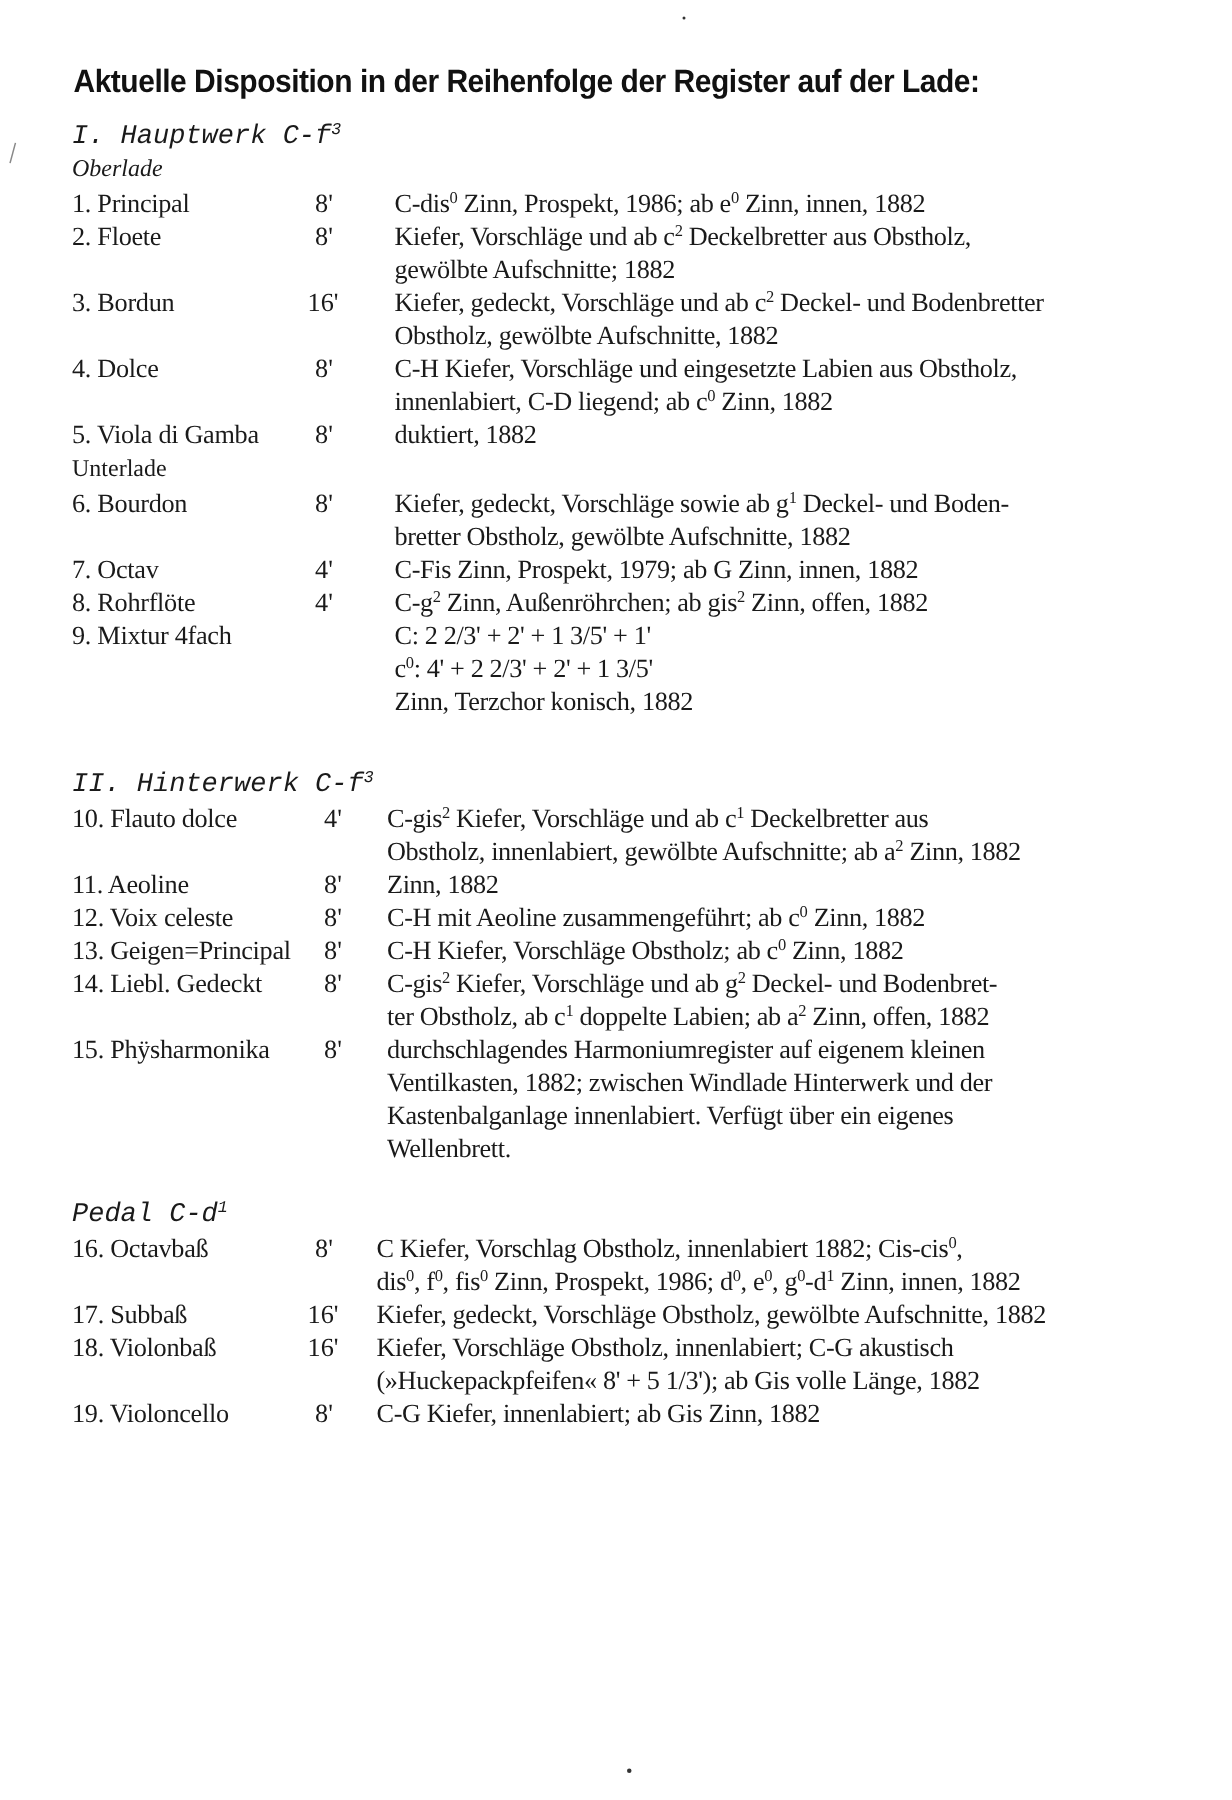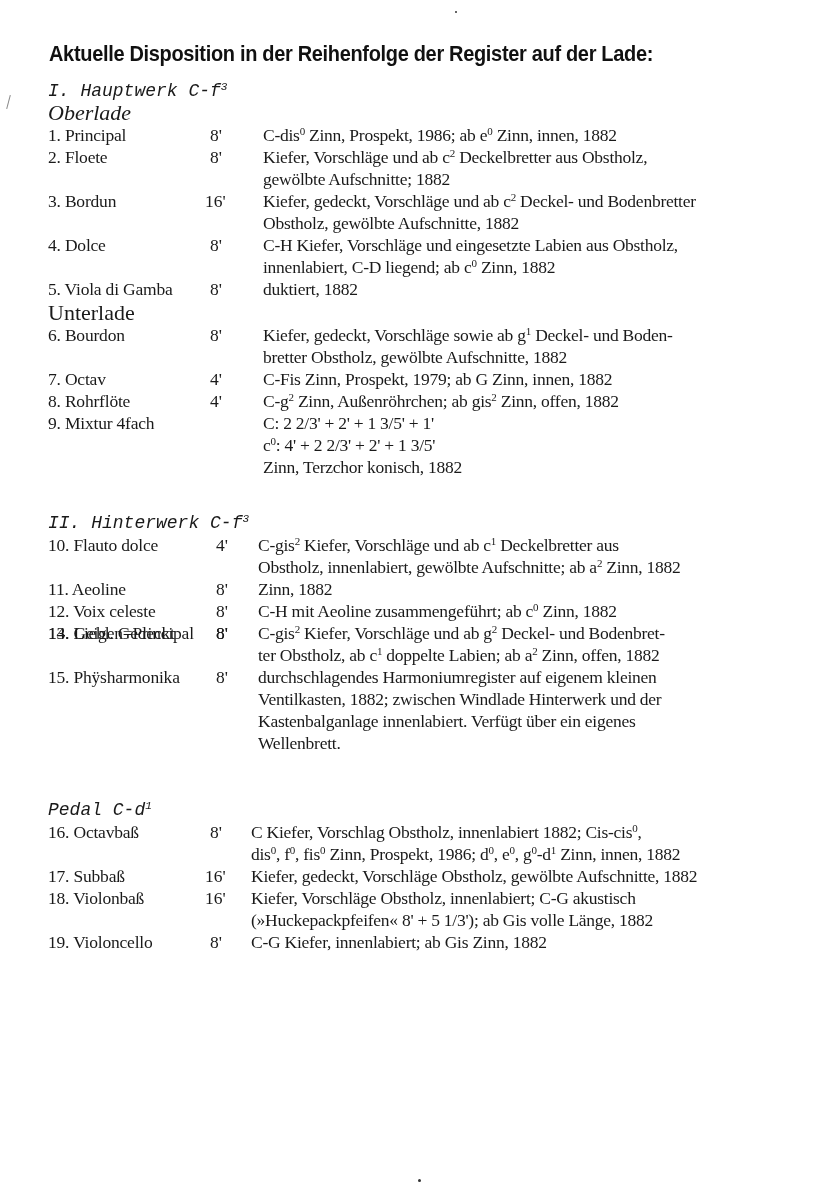--- a/index.html
+++ b/index.html
@@ -8,21 +8,21 @@
       color: #1a1a1a; font-family: "Liberation Serif", "DejaVu Serif", serif;
     }
     .title {
       position: absolute; left: 49px; top: 42px; margin: 0;
       font-family: "Liberation Sans", "DejaVu Sans", sans-serif; font-weight: bold;
       font-size: 21.5px; letter-spacing: -0.35px; color: #111;
       transform: scaleX(0.93); transform-origin: left top; white-space: nowrap;
     }
     .section { position: absolute; left: 48px; right: 20px; }
     .sec-head { font-style: italic; font-size: 18px; line-height: 22px; height: 22px; white-space: nowrap; font-family: Liberation Mono, monospace; }
-    .sub-head { font-size: 22px; line-height: 22px; height: 22px; white-space: nowrap; }
+    .sub-head { font-size: 16px; line-height: 22px; height: 22px; white-space: nowrap; }
     .sub-head.italic { font-style: italic; }
     .row { position: relative; font-size: 17.5px; line-height: 22px; }
     .row .name { position: absolute; left: 0; top: 0; white-space: nowrap; letter-spacing: -0.2px; }
     .row .foot { position: absolute; top: 0; white-space: nowrap; }
     .row .desc { margin-left: 215px; letter-spacing: -0.25px; }
     .row .desc .line { display: block; white-space: nowrap; }
     .sec1 .foot { left: 162px; }
     .sec1 .foot.w16 { left: 157px; }
     .sec2 .foot { left: 168px; }
     .sec2 .desc { margin-left: 210px; }
@@ -144,20 +144,23 @@
       <div class="row">
         <span class="name">12. Voix celeste</span>
         <span class="foot">8'</span>
         <div class="desc">
           <span class="line">C-H mit Aeoline zusammengeführt; ab c<sup>0</sup> Zinn, 1882</span>
         </div>
       </div>
       <div class="row">
         <span class="name">13. Geigen=Principal</span>
         <span class="foot">8'</span>
+        <div class="desc">
+          <span class="line">C-H Kiefer, Vorschläge Obstholz; ab c<sup>0</sup> Zinn, 1882</span>
+        </div>
       </div>
       <div class="row">
         <span class="name">14. Liebl. Gedeckt</span>
         <span class="foot">8'</span>
         <div class="desc">
           <span class="line">C-gis<sup>2</sup> Kiefer, Vorschläge und ab g<sup>2</sup> Deckel- und Bodenbret-</span>
           <span class="line">ter Obstholz, ab c<sup>1</sup> doppelte Labien; ab a<sup>2</sup> Zinn, offen, 1882</span>
         </div>
       </div>
       <div class="row">

